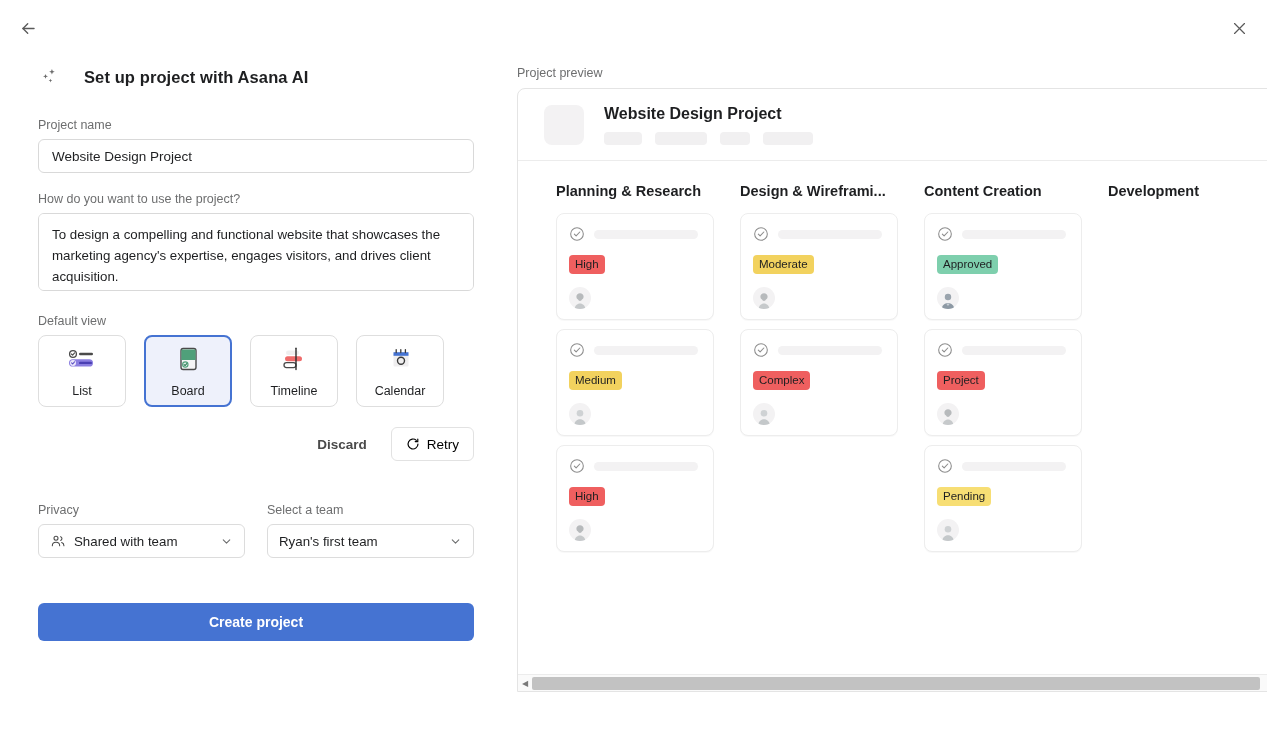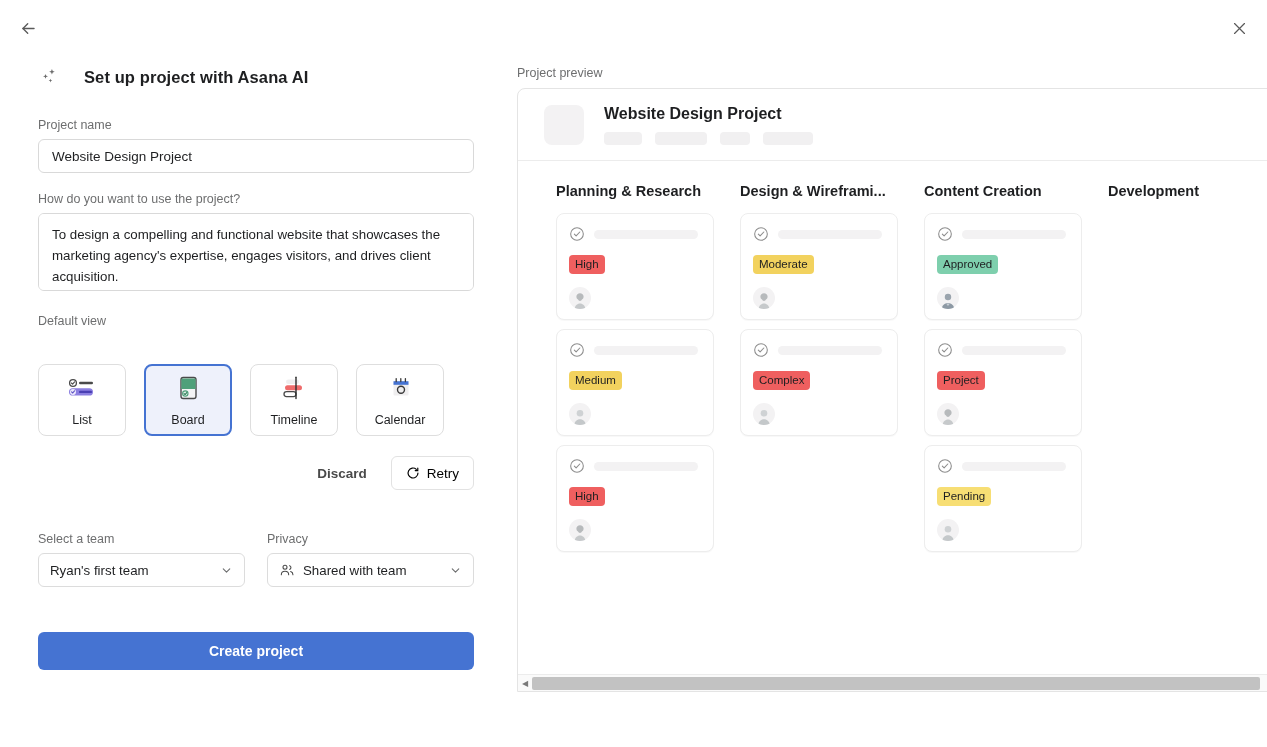--- a/index.html
+++ b/index.html
@@ -47,21 +47,21 @@
     padding: 10px 13px; font-size: 13.3px; line-height: 21px; color: #1e1f21;
     background: #fff; resize: none; outline: none;
     font-family: "Liberation Sans", sans-serif;
   }
 
   
   .view-row { display: flex; gap: 18px; margin-top: 3px; }
   .view-opt {
     width: 88px; height: 72px; border: 1px solid #dedede; border-radius: 8px;
     background: #fff; display: flex; flex-direction: column;
-    align-items: center; justify-content: center; gap: 11px; cursor: pointer; margin-top: 29px;
+    align-items: center; justify-content: center; gap: 11px; cursor: pointer;
   }
   .view-opt.selected { border: 2px solid #4573d2; background: #eef1fb; }
   .view-opt .vlabel { font-size: 12.5px; color: #1e1f21; }
   .view-icon { width: 34px; height: 28px; display: flex; align-items: center; justify-content: center; }
 
   
   .action-row {
     display: flex; align-items: center; justify-content: flex-end;
     gap: 16px; margin-top: 20px; height: 34px;
   }
@@ -259,39 +259,39 @@
       <button class="retry-btn">
         <svg width="14" height="14" viewBox="0 0 24 24" fill="none" stroke="currentColor" stroke-width="2" stroke-linecap="round">
             <path d="M20.5 12a8.5 8.5 0 1 1-2.8-6.3"></path>
             <path d="M20.2 3.4v4.4h-4.4"></path>
           </svg>
         <span>Retry</span>
       </button>
     </div>
 
     <div class="sel-row">
-      <div class="sel-col sel-team">
-        <label class="field-label">Select a team</label>
-        <div class="select-box">
-          <span class="sel-val">Ryan's first team</span>
-          <svg class="chev" width="13" height="13" viewBox="0 0 24 24" fill="none" stroke="currentColor" stroke-width="2" stroke-linecap="round" stroke-linejoin="round">
-              <path d="M6 9l6 6 6-6"></path>
-            </svg>
-        </div>
-      </div>
       <div class="sel-col sel-priv">
         <label class="field-label">Privacy</label>
         <div class="select-box">
           <svg width="16" height="16" viewBox="0 0 24 24" fill="none" stroke="#4a4a4a" stroke-width="1.6" stroke-linecap="round" stroke-linejoin="round">
               <circle cx="9" cy="8" r="3"></circle>
               <path d="M3.5 19c0-3 2.5-5 5.5-5s5.5 2 5.5 5"></path>
               <path d="M16 5.5a3 3 0 0 1 0 5.6"></path>
               <path d="M17.5 14.4c2 .7 3.4 2.4 3.4 4.6"></path>
             </svg>
           <span class="sel-val">Shared with team</span>
+          <svg class="chev" width="13" height="13" viewBox="0 0 24 24" fill="none" stroke="currentColor" stroke-width="2" stroke-linecap="round" stroke-linejoin="round">
+              <path d="M6 9l6 6 6-6"></path>
+            </svg>
+        </div>
+      </div>
+      <div class="sel-col sel-team">
+        <label class="field-label">Select a team</label>
+        <div class="select-box">
+          <span class="sel-val">Ryan's first team</span>
           <svg class="chev" width="13" height="13" viewBox="0 0 24 24" fill="none" stroke="currentColor" stroke-width="2" stroke-linecap="round" stroke-linejoin="round">
               <path d="M6 9l6 6 6-6"></path>
             </svg>
         </div>
       </div>
     </div>
 
     <button class="create-btn">Create project</button>
   </div>
 

